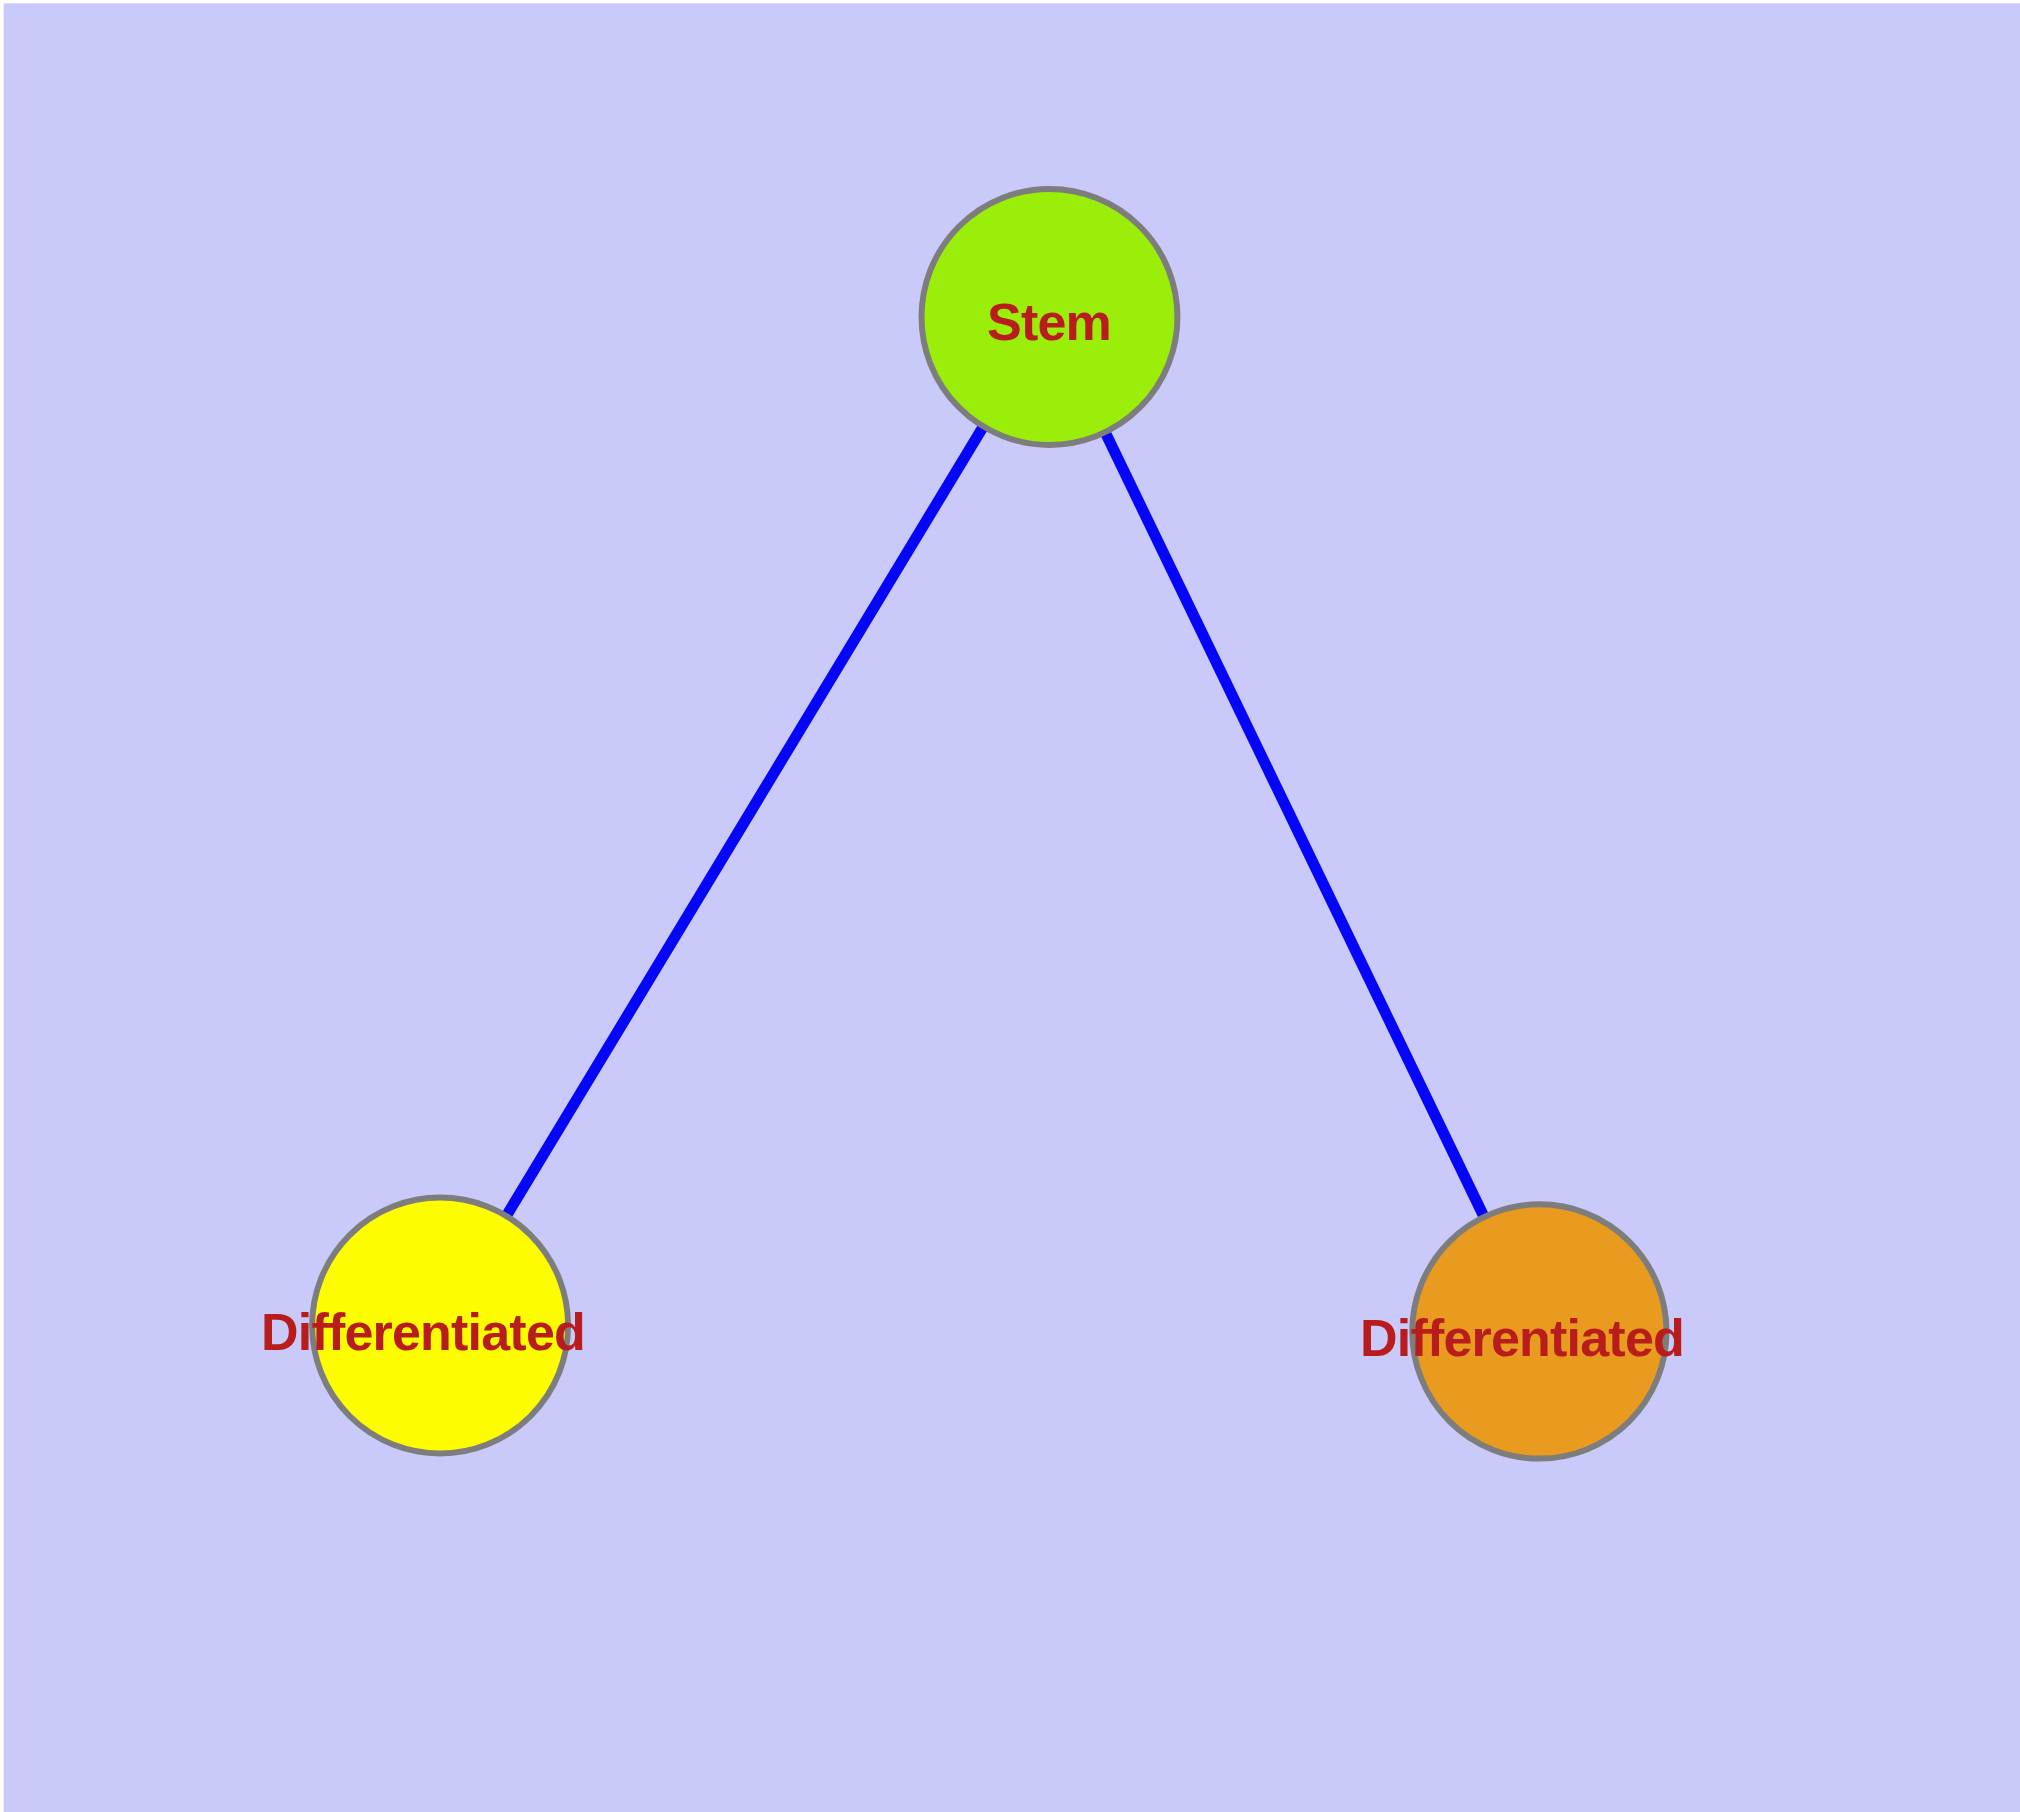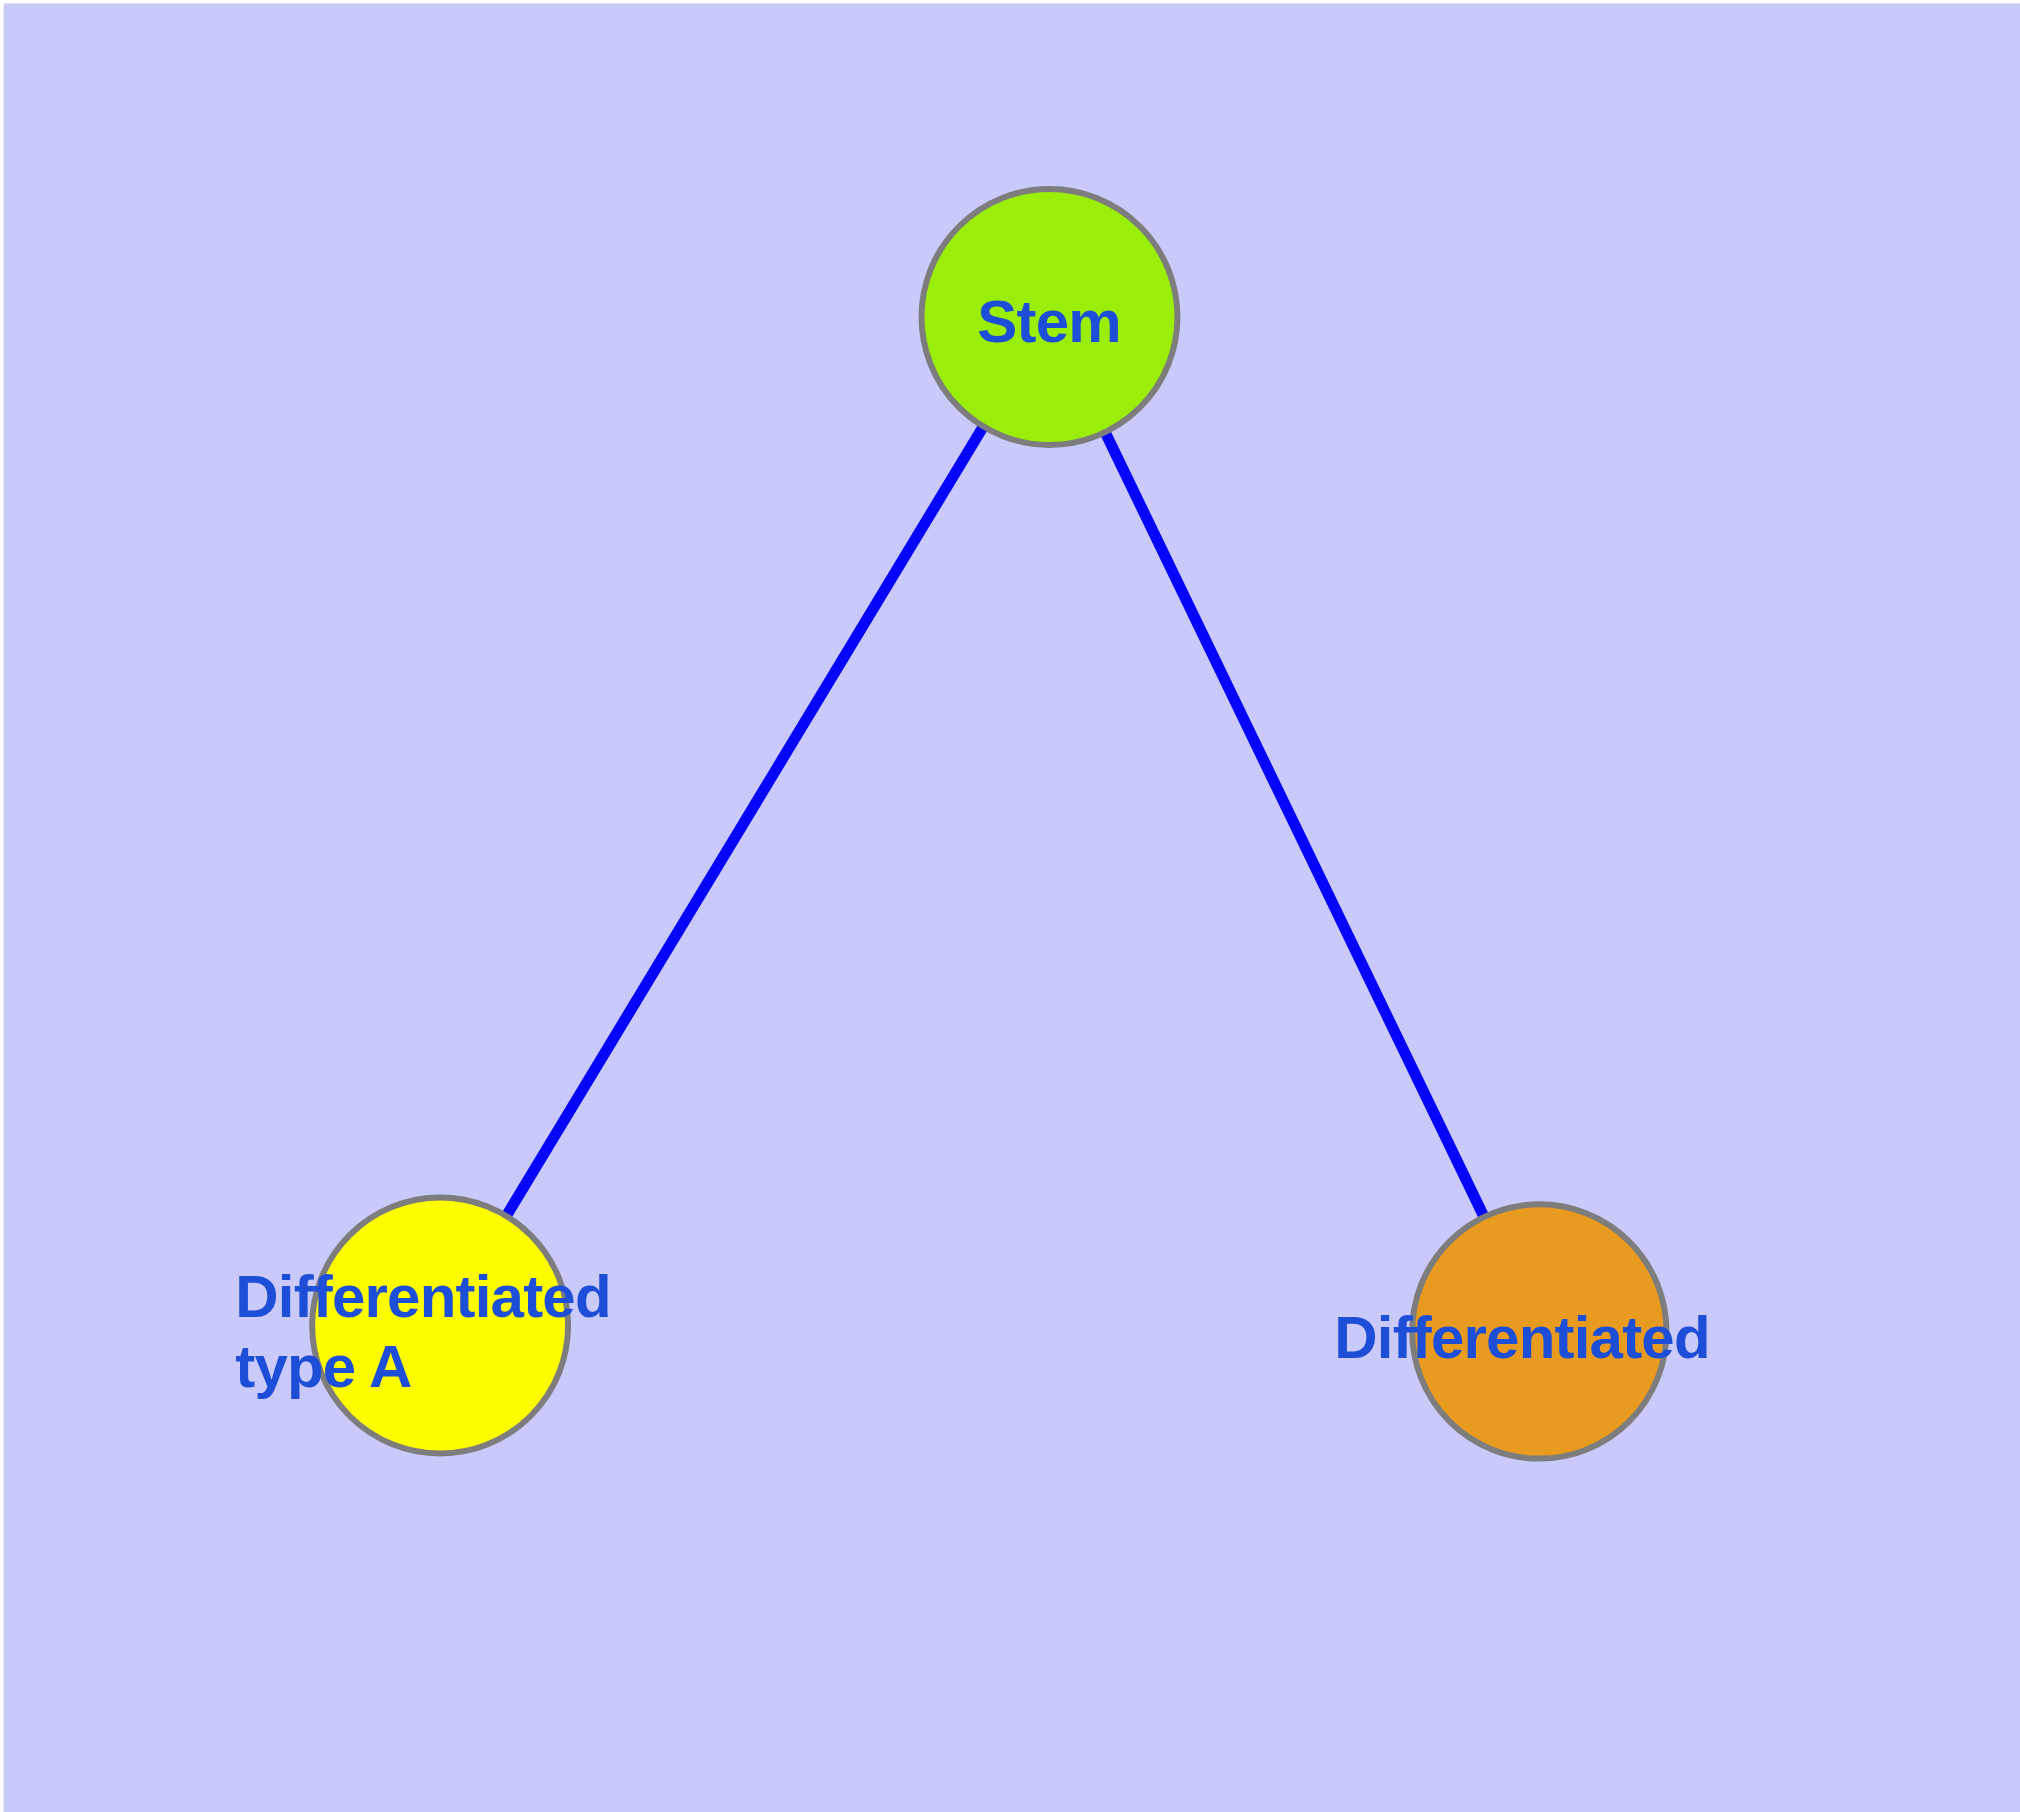--- a/index.html
+++ b/index.html
@@ -17,26 +17,26 @@
   }
   .stage svg {
     position: absolute;
     left: 0;
     top: 0;
     display: block;
   }
   .node-label {
     position: absolute;
     transform: translate(-50%, -50%);
-    text-align: left;
+    text-align: center;
     white-space: nowrap;
     font-weight: bold;
-    font-size: 60px;
+    font-size: 52px;
     line-height: 1.16;
-    color: #1d4ed8;
+    color: #b91c1c;
     letter-spacing: -0.8px;
   }
 </style>
 </head>
 <body>
 
 <div class="stage">
 
   <svg width="2021" height="1812" viewBox="0 0 2384 2138">
 
@@ -50,21 +50,20 @@
 
     <circle cx="519" cy="1564" r="151" stroke-width="7" fill="#FDFD00" stroke="#7D7D7D"></circle>
 
     <circle cx="1816" cy="1571" r="150" stroke-width="7" fill="#E89B1E" stroke="#7D7D7D"></circle>
   </svg>
 
   <div class="node-label" style="left:1049px; top:322px;">Stem</div>
 
   <div class="node-label" style="left:423px; top:1332px;">
     <div>Differentiated</div>
-    <div>type A</div>
   </div>
 
   <div class="node-label" style="left:1522px; top:1338px;">
     <div>Differentiated</div>
   </div>
 
 </div>
 
 
 </body></html>

